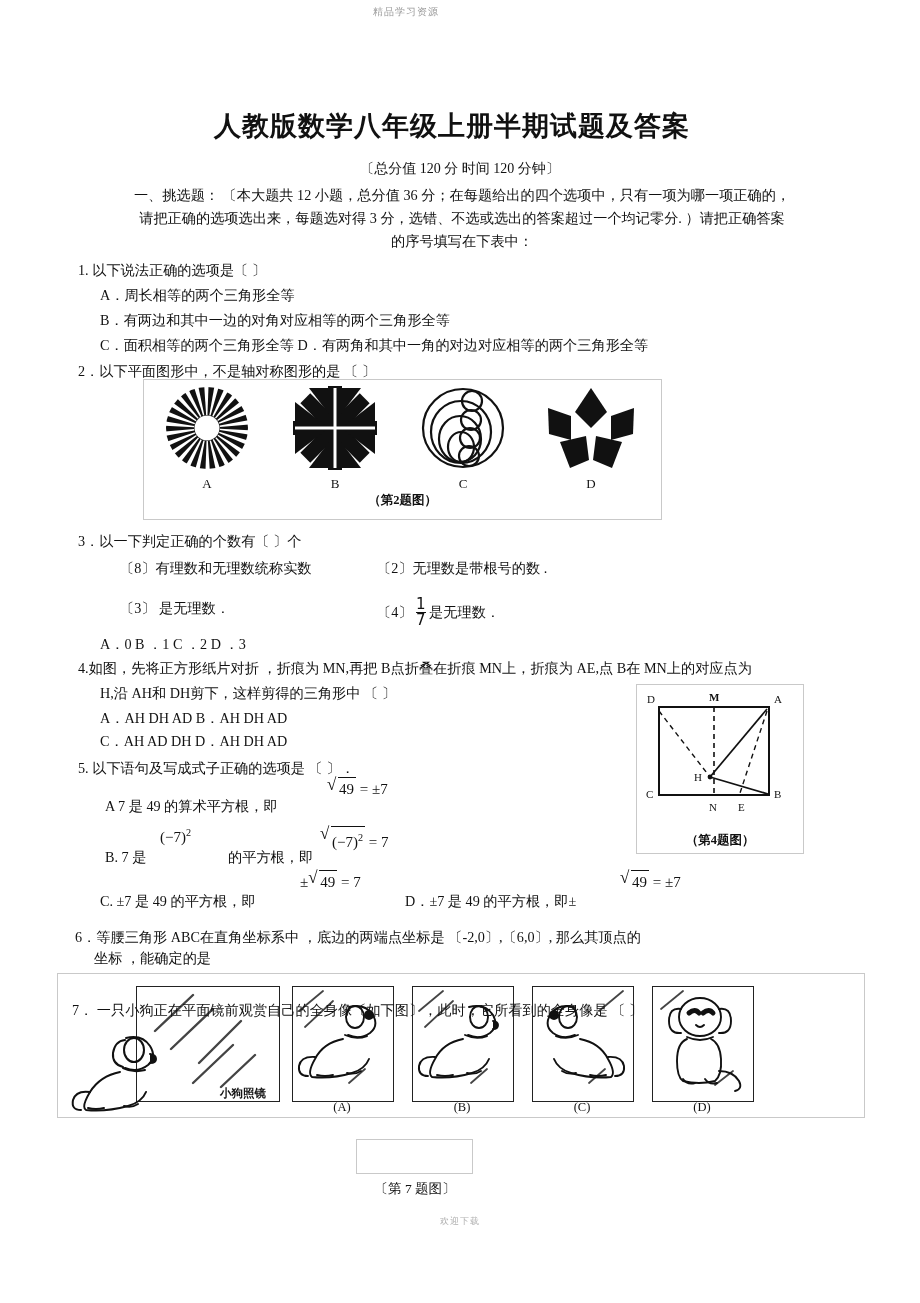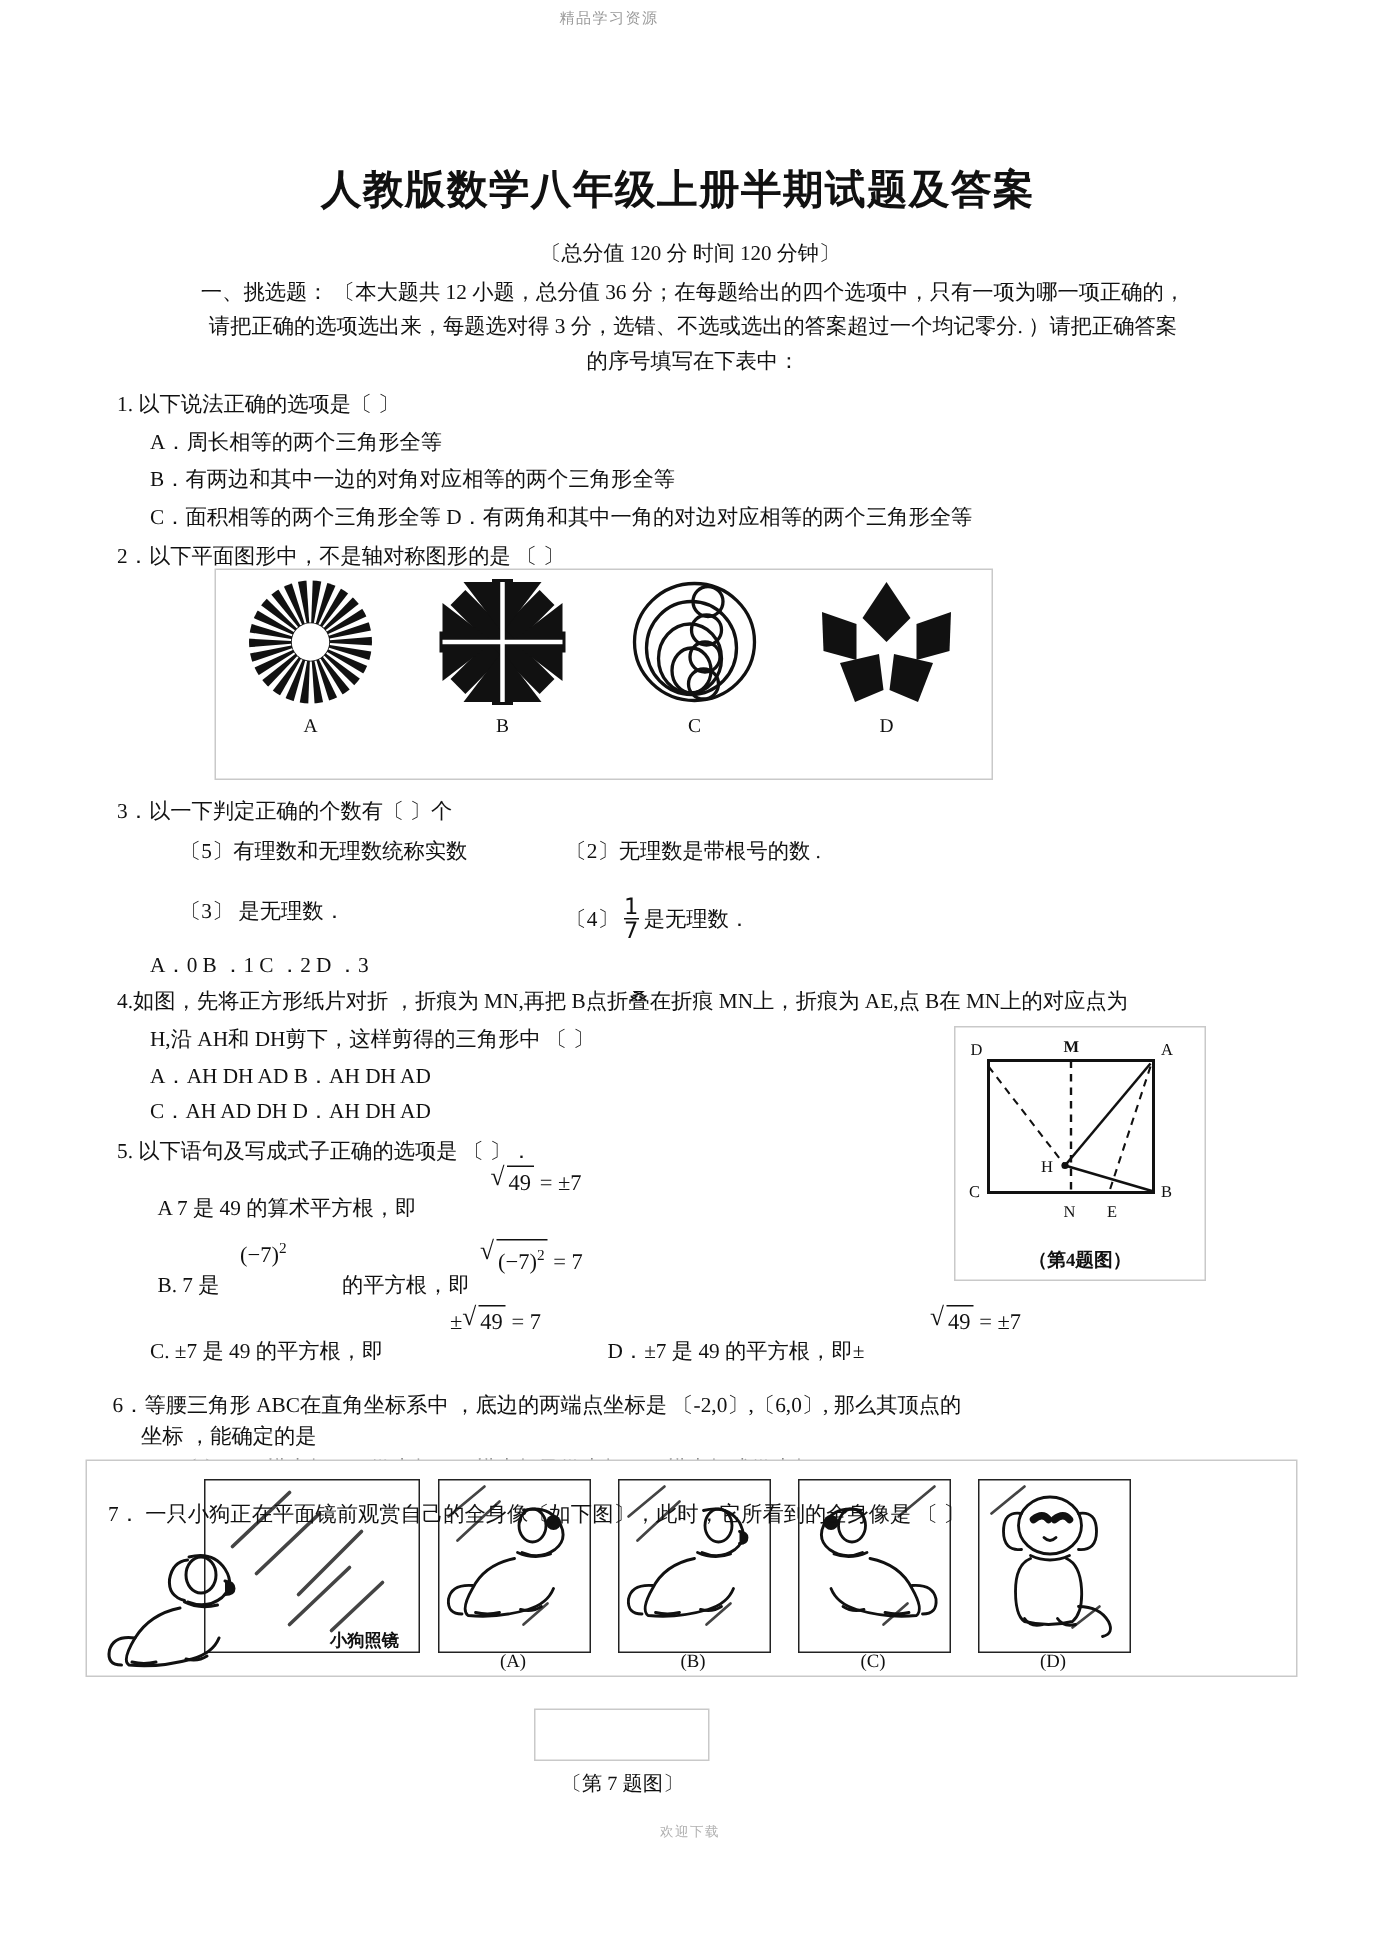--- a/index.html
+++ b/index.html
@@ -217,24 +217,25 @@
             <polygon points="5,6 31,12 21,38 2,30"></polygon>
           </g>
         </svg>
       </div>
 
       <div class="lbl" style="left:8px;">A</div>
       <div class="lbl" style="left:136px;">B</div>
       <div class="lbl" style="left:264px;">C</div>
       <div class="lbl" style="left:392px;">D</div>
     </div>
+    <div class="cap">（第2题图）</div>
   </div>
 
   <div class="q" style="left:78px;top:530px;">3．以一下判定正确的个数有〔        〕个</div>
-  <div class="opt" style="left:120px;top:557px;">〔5〕有理数和无理数统称实数</div>
+  <div class="opt" style="left:120px;top:557px;">〔8〕有理数和无理数统称实数</div>
   <div class="opt" style="left:377px;top:557px;">〔2〕无理数是带根号的数    .</div>
   <div class="opt" style="left:120px;top:597px;">〔3〕      是无理数．</div>
   <div class="opt" style="left:377px;top:597px;">
     <span>〔4〕</span>
     <span class="frac">
       <span class="num">1</span>
       <span class="den">7</span>
     </span>
     <span>是无理数．</span>
   </div>

